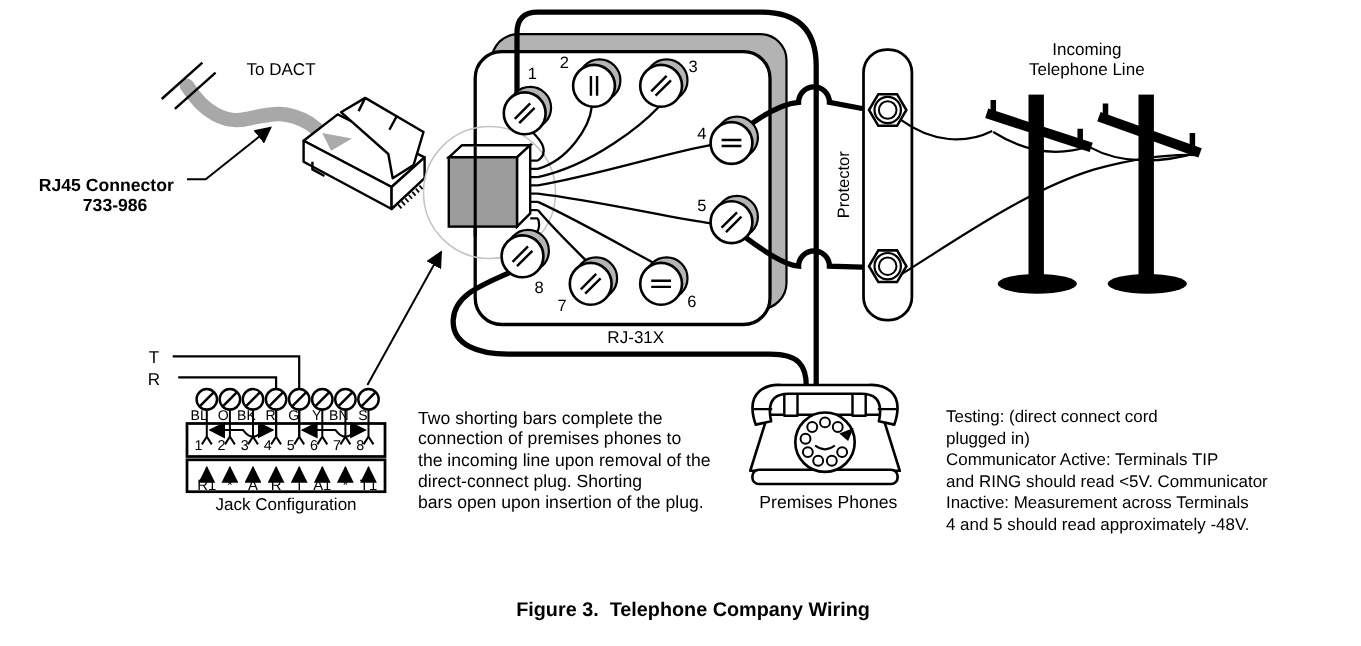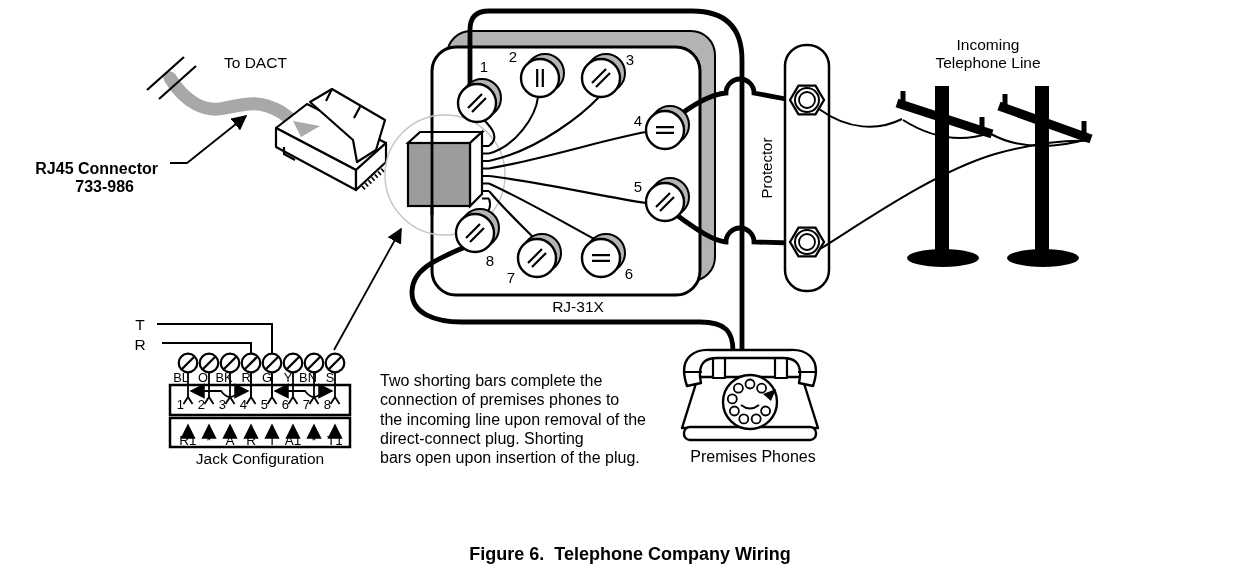--- a/index.html
+++ b/index.html
@@ -331,14 +331,20 @@
   <text x="134" y="192" font-size="16" font-weight="bold" text-anchor="end">733-986</text>
   <text x="578" y="312" font-size="15.5" text-anchor="middle">RJ-31X</text>
   <text x="753" y="462" font-size="16" text-anchor="middle">Premises Phones</text>
 </svg>
 
 <div class="note" id="note-shorting">Two shorting bars complete the
 connection of premises phones to
 the incoming line upon removal of the
 direct-connect plug. Shorting
 bars open upon insertion of the plug.</div>
-<div id="fig-caption">Figure 6.  Telephone Company Wiring</div>
+<div class="note" id="note-testing">Testing: (direct connect cord
+plugged in)
+Communicator Active: Terminals TIP
+and RING should read &lt;5V. Communicator
+Inactive: Measurement across Terminals
+4 and 5 should read approximately -48V.</div>
+<div id="fig-caption">Figure 3.  Telephone Company Wiring</div>
 </div>
 
 </body></html>

